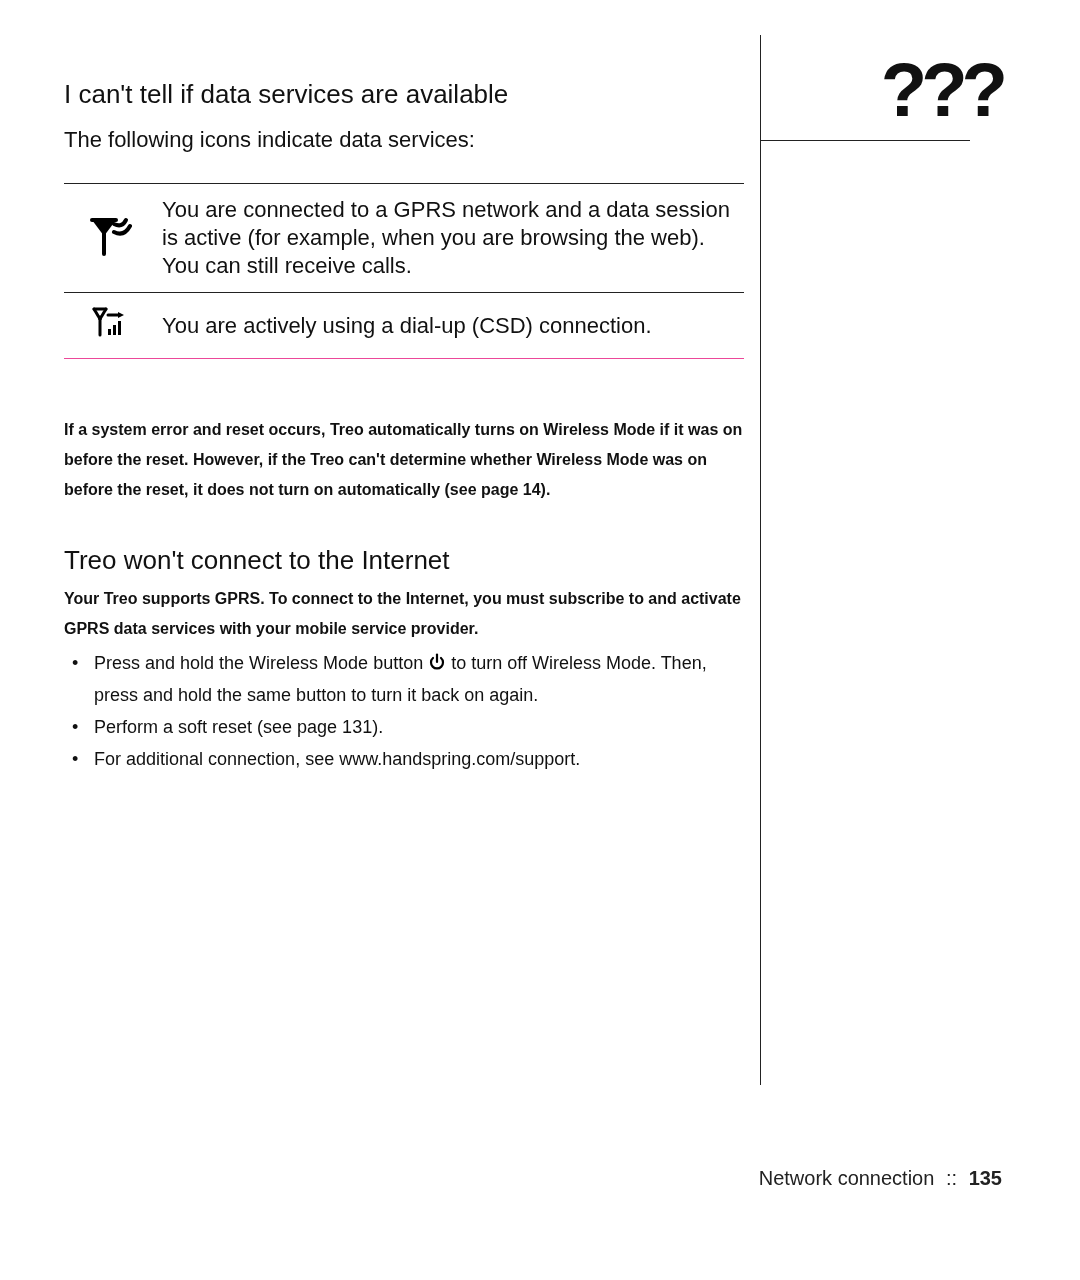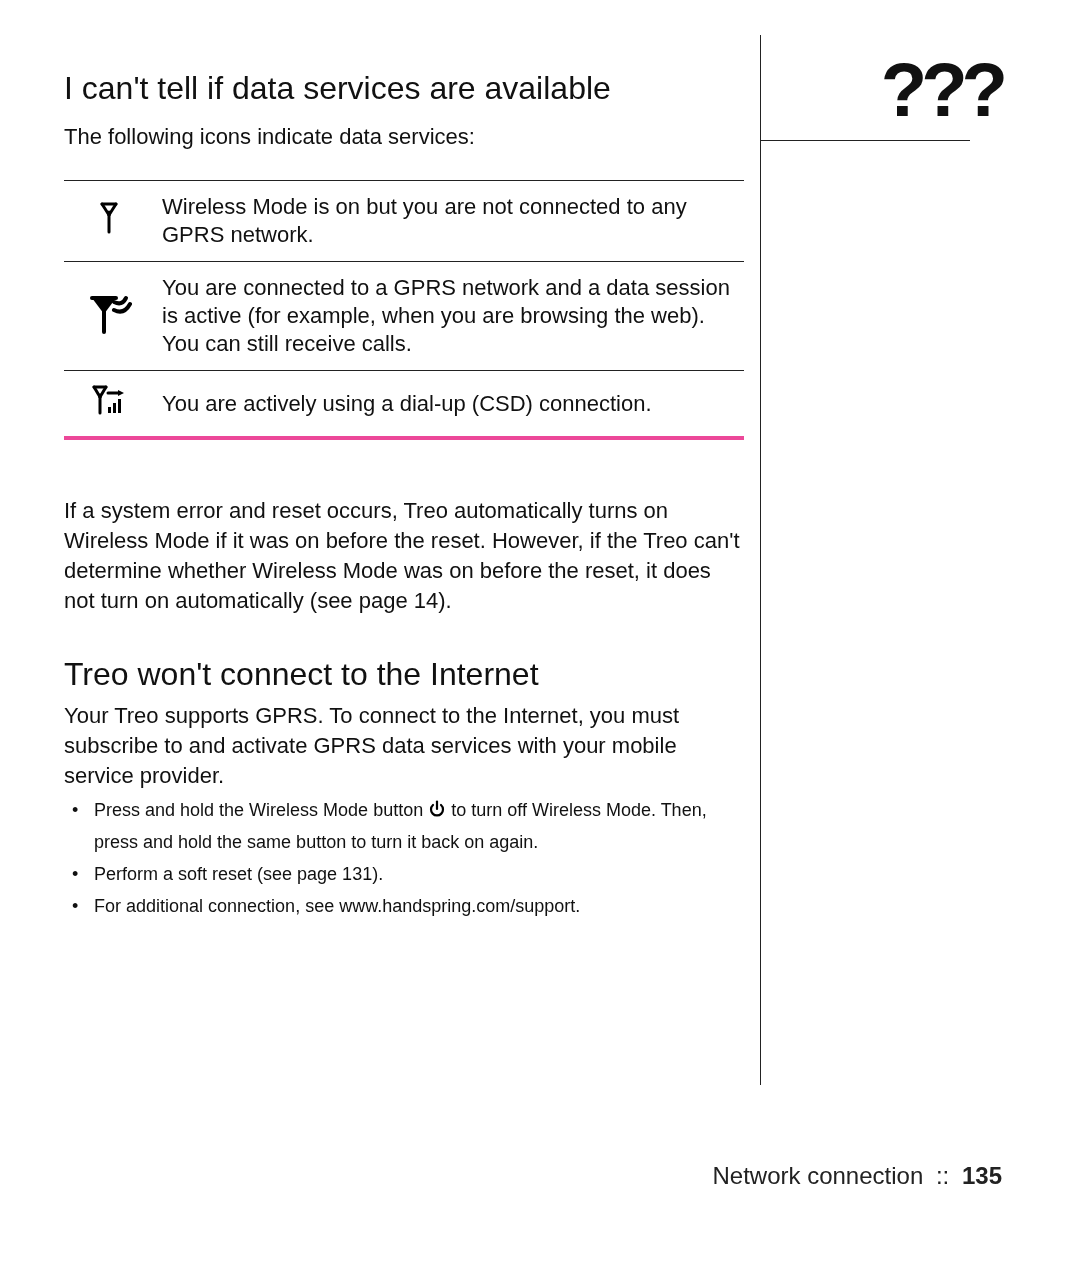--- a/index.html
+++ b/index.html
@@ -41,50 +41,51 @@
   }
   .hrule-top {
     position: absolute;
     top: 140px;
     left: 760px;
     width: 210px;
     border-top: 1px solid #222;
   }
 
   h2.section {
-    font-size: 32px;
+    font-size: 26px;
     font-weight: 400;
-    margin: 0 0 8px 0;
+    margin: 9px 0 8px 0;
     letter-spacing: 0;
   }
   p.lead {
     font-size: 22px;
     line-height: 30px;
     margin: 15px 0 28px 0;
   }
   p.body {
-    font-size: 22px;
+    font-size: 16px;
     line-height: 30px;
     margin: 8px 0 0 0;
+    font-weight: bold;
   }
 
   table.icon-table {
     width: 100%;
     border-collapse: collapse;
     margin-bottom: 56px;
   }
   table.icon-table td {
     border-top: 1px solid #222;
     padding: 12px 8px 12px 0;
     vertical-align: middle;
     font-size: 22px;
     line-height: 28px;
   }
   table.icon-table tr:last-child td {
-    border-bottom: 4px solid #ec4899;
+    border-bottom: 1px solid #ec4899;
     margin-left: 16px;
   }
   td.icon-cell {
     width: 90px;
     text-align: center;
     vertical-align: middle;
     padding-top: 14px;
   }
   td.icon-cell svg {
     display: inline-block;
@@ -110,21 +111,21 @@
   }
   .inline-icon {
     display: inline-block;
     vertical-align: -2px;
   }
 
   .footer {
     position: absolute;
     right: 78px;
     bottom: 90px;
-    font-size: 24px;
+    font-size: 20px;
     color: #222;
   }
   .footer .sep { padding: 0 6px; }
   .footer .pageno { font-weight: 700; }
 
   .section-block { margin-top: 0; margin-bottom: 40px; }
 </style>
 </head>
 <body>
 
@@ -134,35 +135,20 @@
   <div class="qmarks">???</div>
 
   <div class="content">
 
     <div class="section-block">
       <h2 class="section">I can't tell if data services are available</h2>
       <p class="lead">The following icons indicate data services:</p>
 
       <table class="icon-table">
         <tbody>
-        <tr>
-          <td class="icon-cell">
-            <span>
-              <svg width="30" height="36" viewBox="0 0 30 36">
-                <g stroke="#000" stroke-width="3" fill="none" stroke-linecap="round">
-                  <line x1="15" y1="32" x2="15" y2="12"></line>
-                  <line x1="8" y1="4" x2="22" y2="4"></line>
-                  <line x1="8" y1="4" x2="15" y2="15"></line>
-                  <line x1="22" y1="4" x2="15" y2="15"></line>
-                </g>
-              </svg>
-            </span>
-          </td>
-          <td>Wireless Mode is on but you are not connected to any GPRS network.</td>
-        </tr>
         <tr>
           <td class="icon-cell">
             <span>
               <svg width="46" height="46" viewBox="0 0 46 46">
                 <g stroke="#000" stroke-width="4" fill="#000" stroke-linecap="round">
                   <line x1="18" y1="42" x2="18" y2="18" fill="none"></line>
                   <line x1="6" y1="8" x2="30" y2="8" fill="none"></line>
                   <path d="M6 8 L18 24 L30 8 Z" fill="#000" stroke="none"></path>
 
                   <path d="M28 12 q8 4 12 -4" fill="none"></path>

